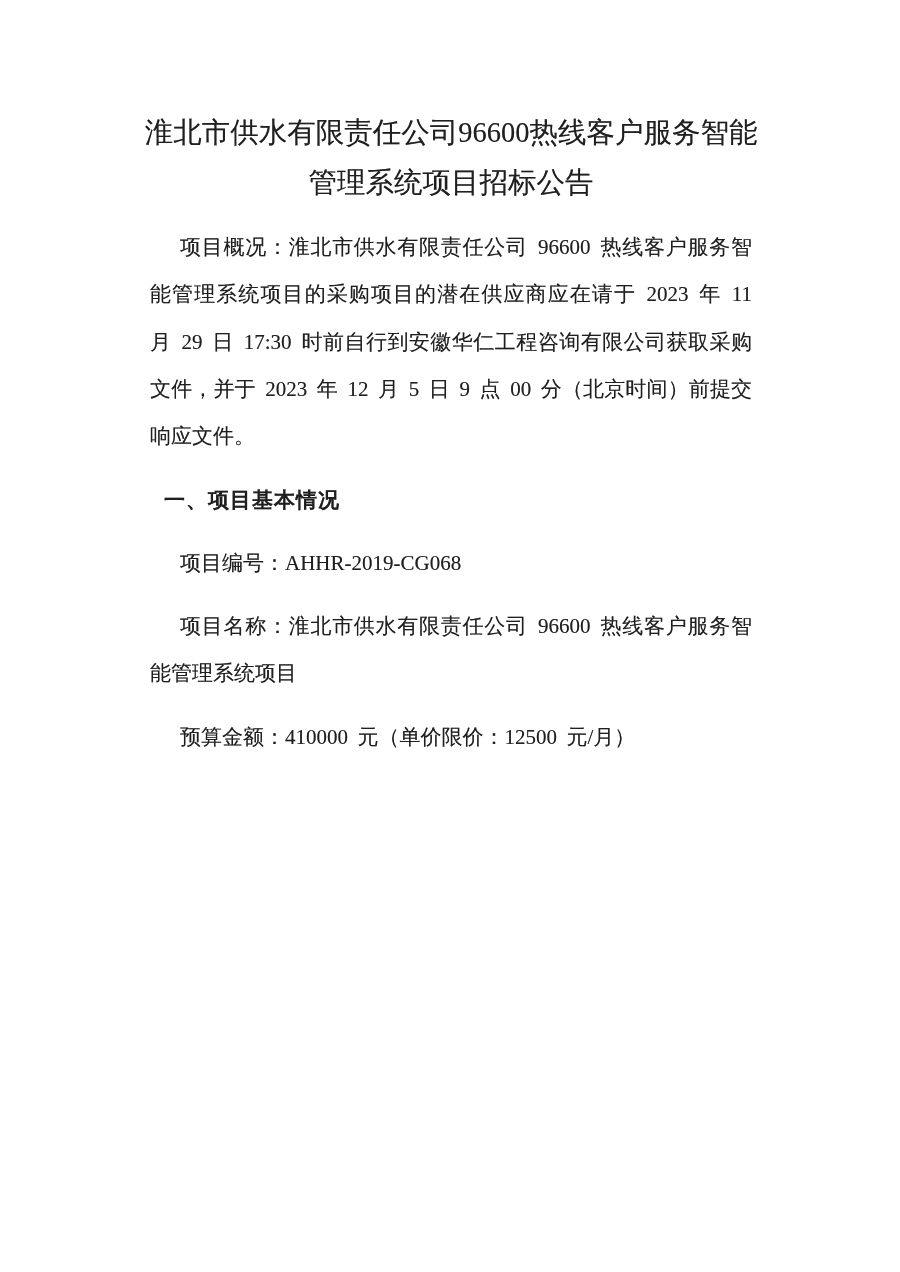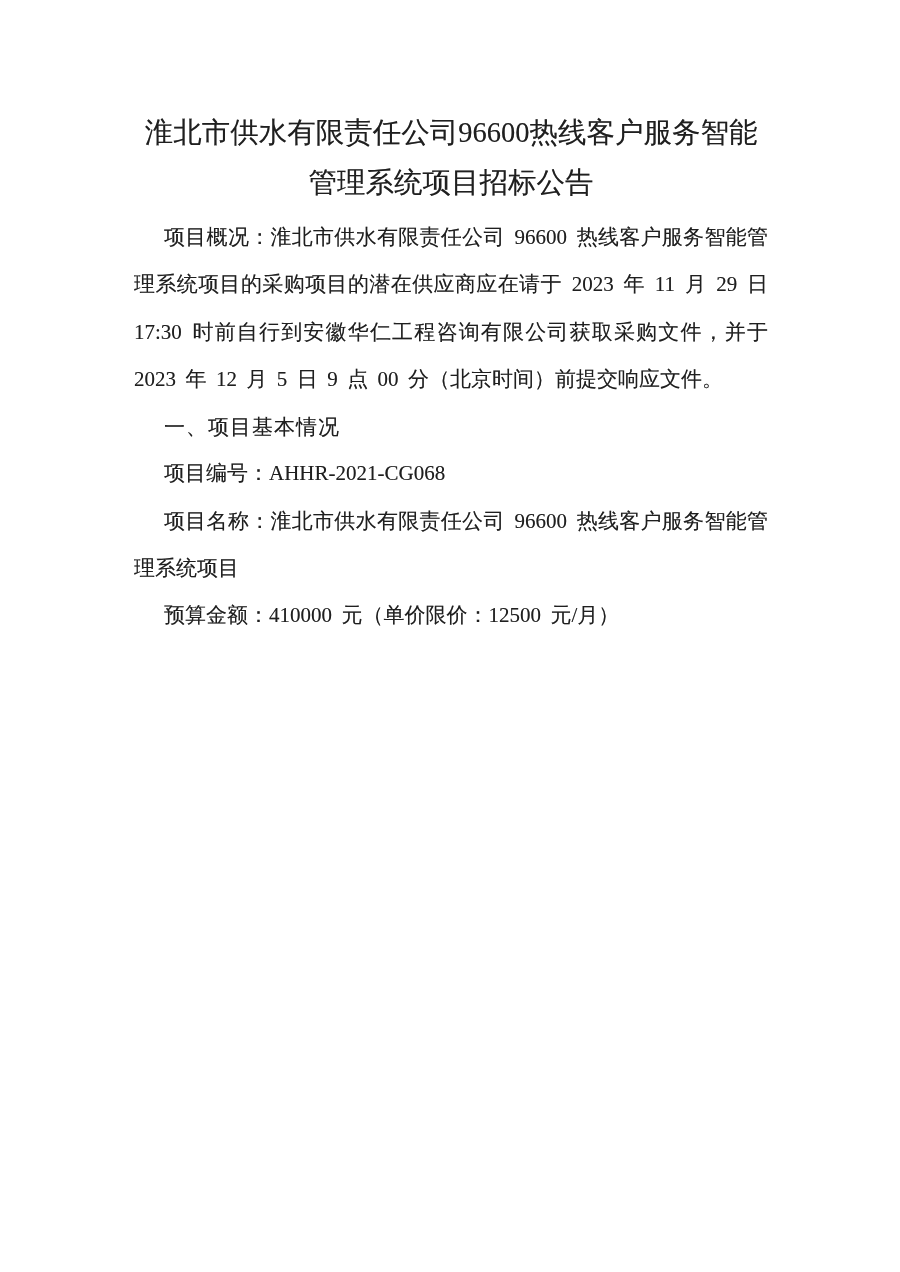--- a/index.html
+++ b/index.html
@@ -24,49 +24,49 @@
   }
   .doc-title {
     margin: 0 0 6px 0;
     font-size: 28.5px;
     font-weight: 400;
     line-height: 50px;
     text-align: center;
     text-indent: 0;
   }
   .para {
-    margin: 0;
+    margin: 16px;
     font-size: 21px;
     line-height: 47.3px;
     text-align: justify;
     text-indent: 30px;
     word-spacing: 0.2em;
   }
   .section-heading {
     margin: 0;
     font-size: 21px;
     line-height: 47.3px;
-    font-weight: 400;
+    font-weight: 700;
     text-indent: 30px;
     font-family: "Liberation Sans", "DejaVu Sans", sans-serif;
     letter-spacing: 1px;
   }
 </style>
 </head>
 <body>
 
 <div class="page">
 
   <h1 class="doc-title">淮北市供水有限责任公司96600热线客户服务智能管理系统项目招标公告</h1>
 
   <p class="para">项目概况：淮北市供水有限责任公司 96600 热线客户服务智能管理系统项目的采购项目的潜在供应商应在请于 2023 年 11 月 29 日 17:30 时前自行到安徽华仁工程咨询有限公司获取采购文件，并于 2023 年 12 月 5 日 9 点 00 分（北京时间）前提交响应文件。</p>
 
   <h2 class="section-heading">一、项目基本情况</h2>
 
-  <p class="para">项目编号：AHHR-2021-CG068</p>
+  <p class="para">项目编号：AHHR-2019-CG068</p>
 
   <p class="para">项目名称：淮北市供水有限责任公司 96600 热线客户服务智能管理系统项目</p>
 
 
   <p class="para">预算金额：410000 元（单价限价：12500 元/月）</p>
 
 
 
 
 </div>

